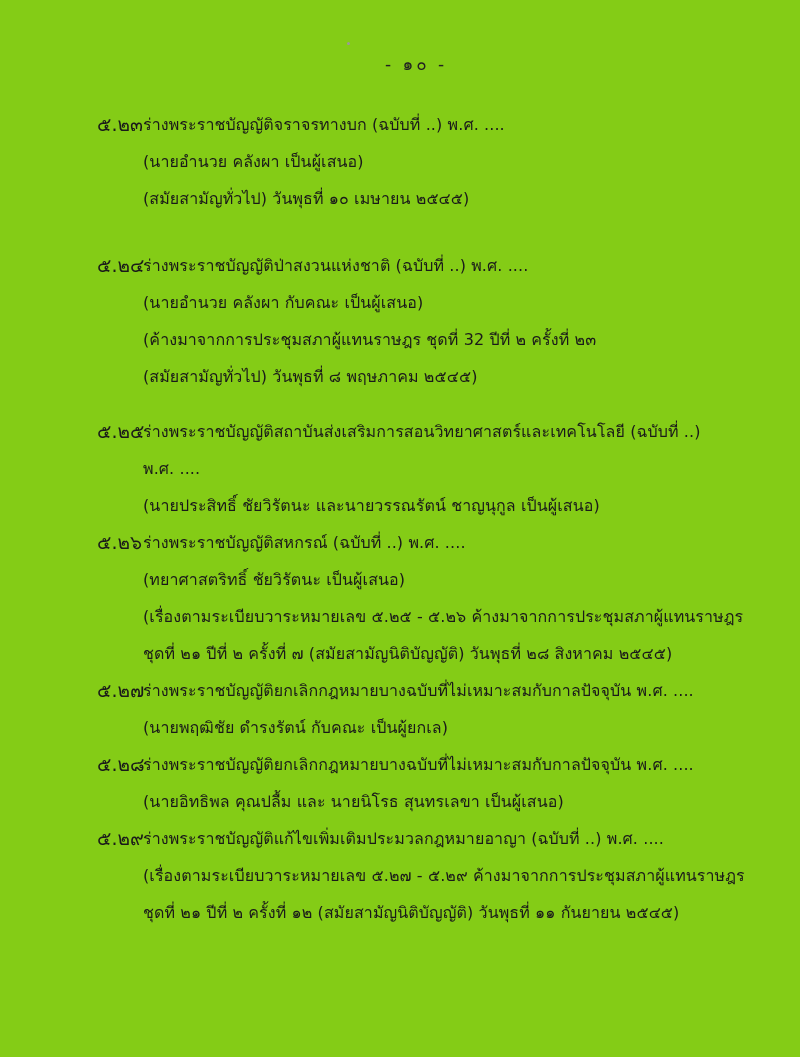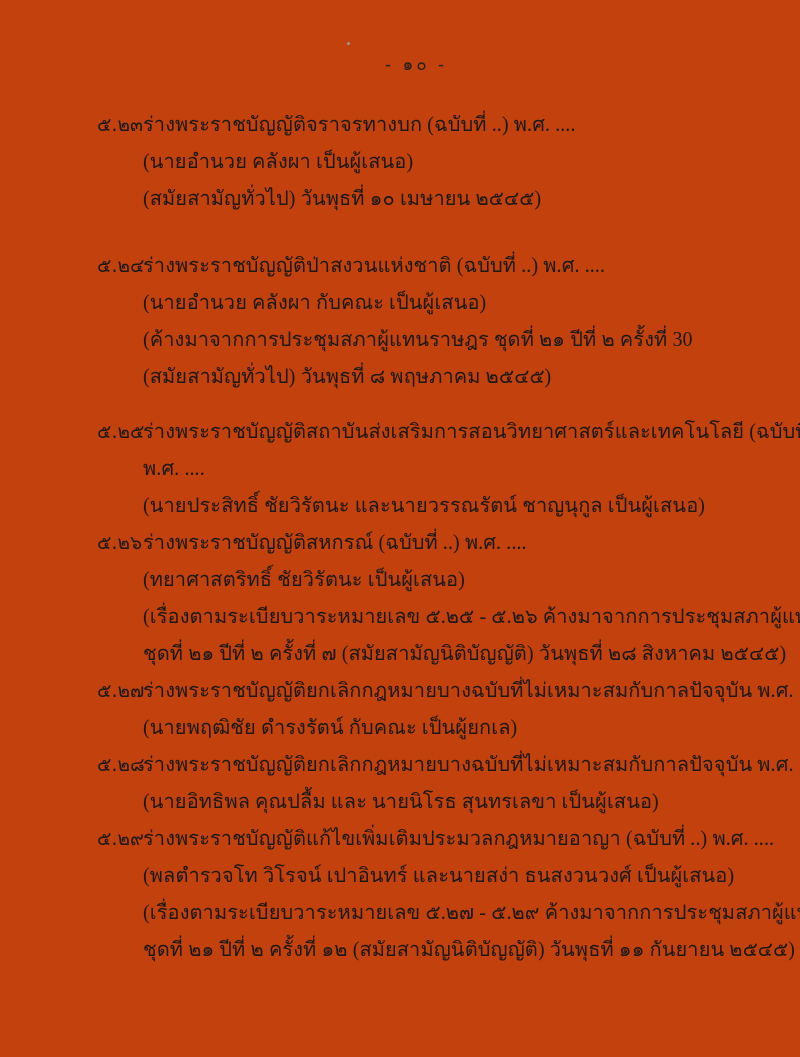--- a/index.html
+++ b/index.html
@@ -1,21 +1,21 @@
 <!DOCTYPE html>
 <html><head>
 <meta charset="utf-8">
 <style>
   html, body { margin: 0; padding: 0; background: #888; }
   .sheet {
     position: relative;
     width: 800px;
     height: 1057px;
     margin: 0 auto;
-    background: #c2410c;
+    background: #84cc16;
     font-family: "DejaVu Sans", sans-serif;
     color: #1a1a1a;
     overflow: hidden;
   }
   .stray-dot {
     position: absolute;
     left: 347px;
     top: 42px;
     width: 3px;
     height: 3px;
@@ -46,25 +46,24 @@
   .item { display: flex; align-items: flex-start; }
   .item .num {
     flex: 0 0 46px;
     width: 46px;
     font-size: 19px;
     line-height: 37px;
     white-space: nowrap;
   }
   .item .lines { flex: 1 1 auto; min-width: 0; }
   .item .line {
-    font-size: 20px;
+    font-size: 16px;
     line-height: 37px;
     white-space: nowrap;
     letter-spacing: 0.1px;
-    font-family: Liberation Serif, serif;
   }
 </style>
 </head>
 <body>
 
 <div class="sheet">
   <div class="stray-dot"></div>
   <div class="page-number">- ๑๐ -</div>
   <div class="content">
       <div class="group gap-lg">
@@ -76,21 +75,21 @@
             <div class="line">(สมัยสามัญทั่วไป) วันพุธที่ ๑๐ เมษายน ๒๕๔๕)</div>
           </div>
         </div>
       </div>
       <div class="group gap-md">
         <div class="item">
           <div class="num">๕.๒๔</div>
           <div class="lines">
             <div class="line">ร่างพระราชบัญญัติป่าสงวนแห่งชาติ (ฉบับที่ ..) พ.ศ. ....</div>
             <div class="line">(นายอำนวย  คลังผา  กับคณะ  เป็นผู้เสนอ)</div>
-            <div class="line">(ค้างมาจากการประชุมสภาผู้แทนราษฎร ชุดที่ ๒๑ ปีที่ ๒ ครั้งที่ 30</div>
+            <div class="line">(ค้างมาจากการประชุมสภาผู้แทนราษฎร ชุดที่ 32 ปีที่ ๒ ครั้งที่ ๒๓</div>
             <div class="line">(สมัยสามัญทั่วไป) วันพุธที่ ๘ พฤษภาคม ๒๕๔๕)</div>
           </div>
         </div>
       </div>
       <div class="group gap-sm">
         <div class="item">
           <div class="num">๕.๒๕</div>
           <div class="lines">
             <div class="line">ร่างพระราชบัญญัติสถาบันส่งเสริมการสอนวิทยาศาสตร์และเทคโนโลยี (ฉบับที่ ..)</div>
             <div class="line">พ.ศ. ....</div>
@@ -119,20 +118,19 @@
           <div class="num">๕.๒๘</div>
           <div class="lines">
             <div class="line">ร่างพระราชบัญญัติยกเลิกกฎหมายบางฉบับที่ไม่เหมาะสมกับกาลปัจจุบัน พ.ศ. ....</div>
             <div class="line">(นายอิทธิพล  คุณปลื้ม  และ นายนิโรธ  สุนทรเลขา เป็นผู้เสนอ)</div>
           </div>
         </div>
         <div class="item">
           <div class="num">๕.๒๙</div>
           <div class="lines">
             <div class="line">ร่างพระราชบัญญัติแก้ไขเพิ่มเติมประมวลกฎหมายอาญา (ฉบับที่ ..) พ.ศ. ....</div>
-            <div class="line">(พลตำรวจโท วิโรจน์  เปาอินทร์  และนายสง่า  ธนสงวนวงศ์  เป็นผู้เสนอ)</div>
             <div class="line">(เรื่องตามระเบียบวาระหมายเลข ๕.๒๗ - ๕.๒๙ ค้างมาจากการประชุมสภาผู้แทนราษฎร</div>
             <div class="line">ชุดที่ ๒๑ ปีที่ ๒ ครั้งที่ ๑๒ (สมัยสามัญนิติบัญญัติ) วันพุธที่ ๑๑ กันยายน  ๒๕๔๕)</div>
           </div>
         </div>
       </div>
     </div>
 </div>
 
 </body></html>

